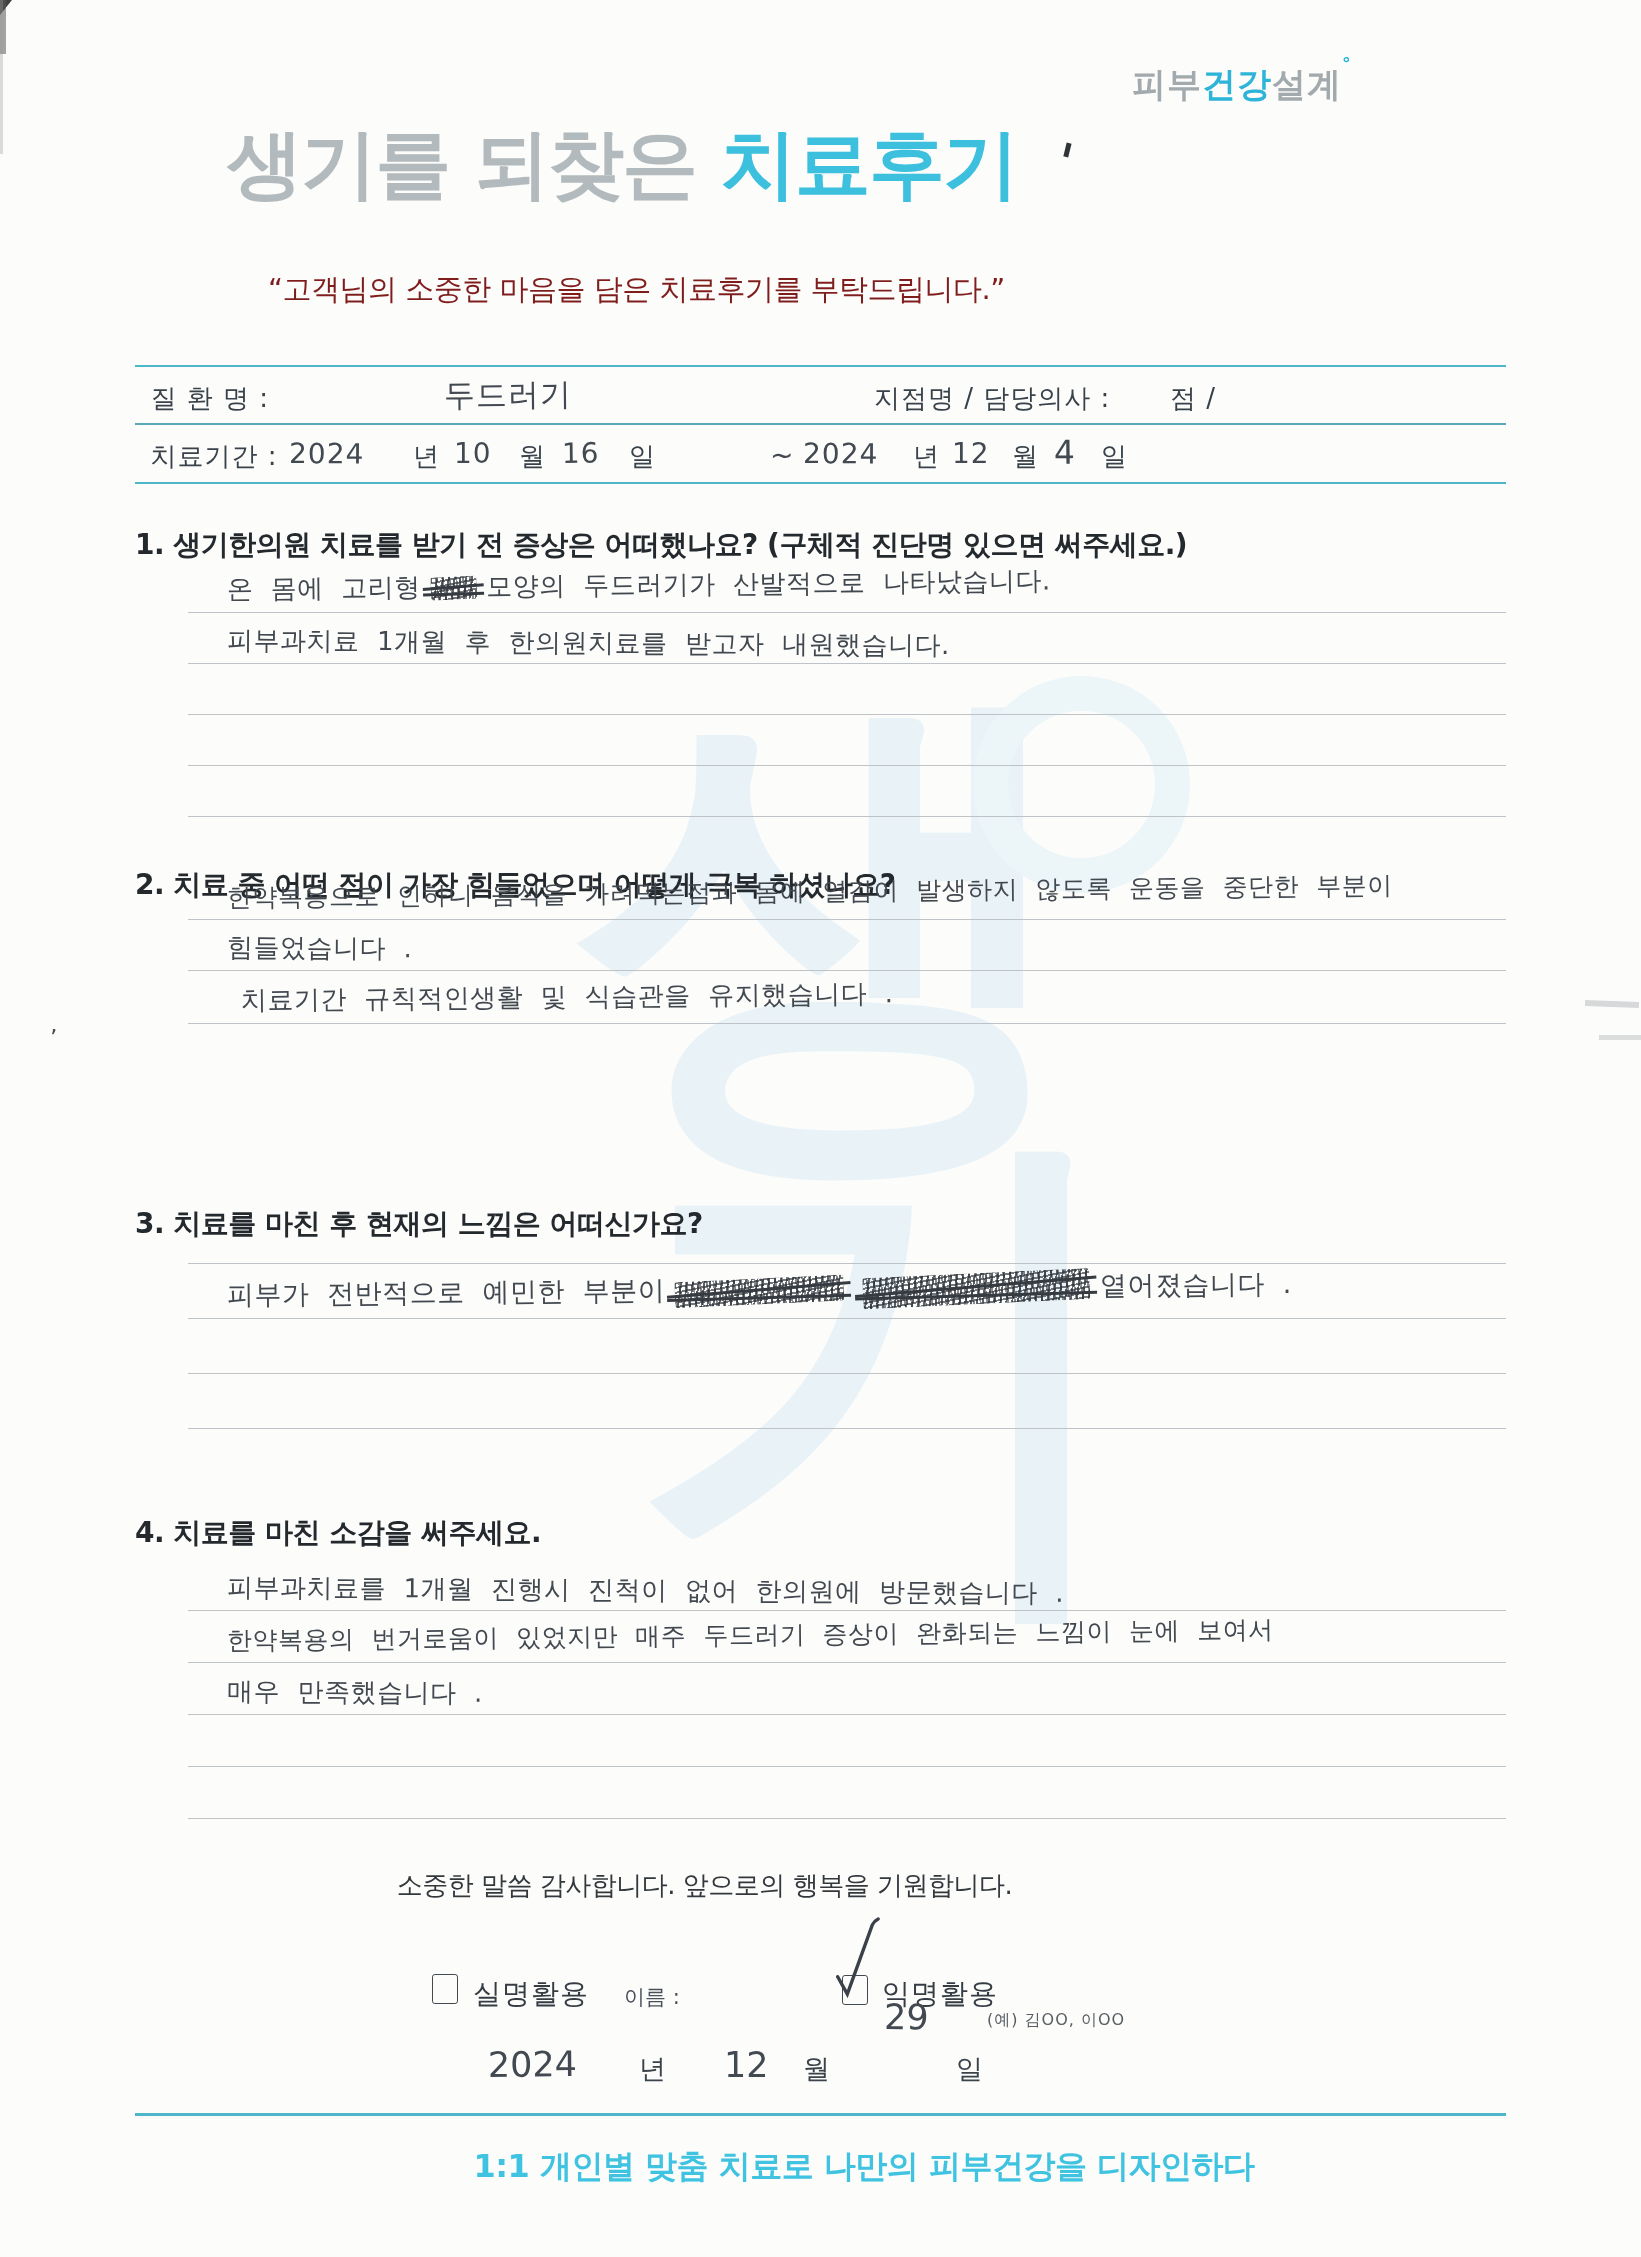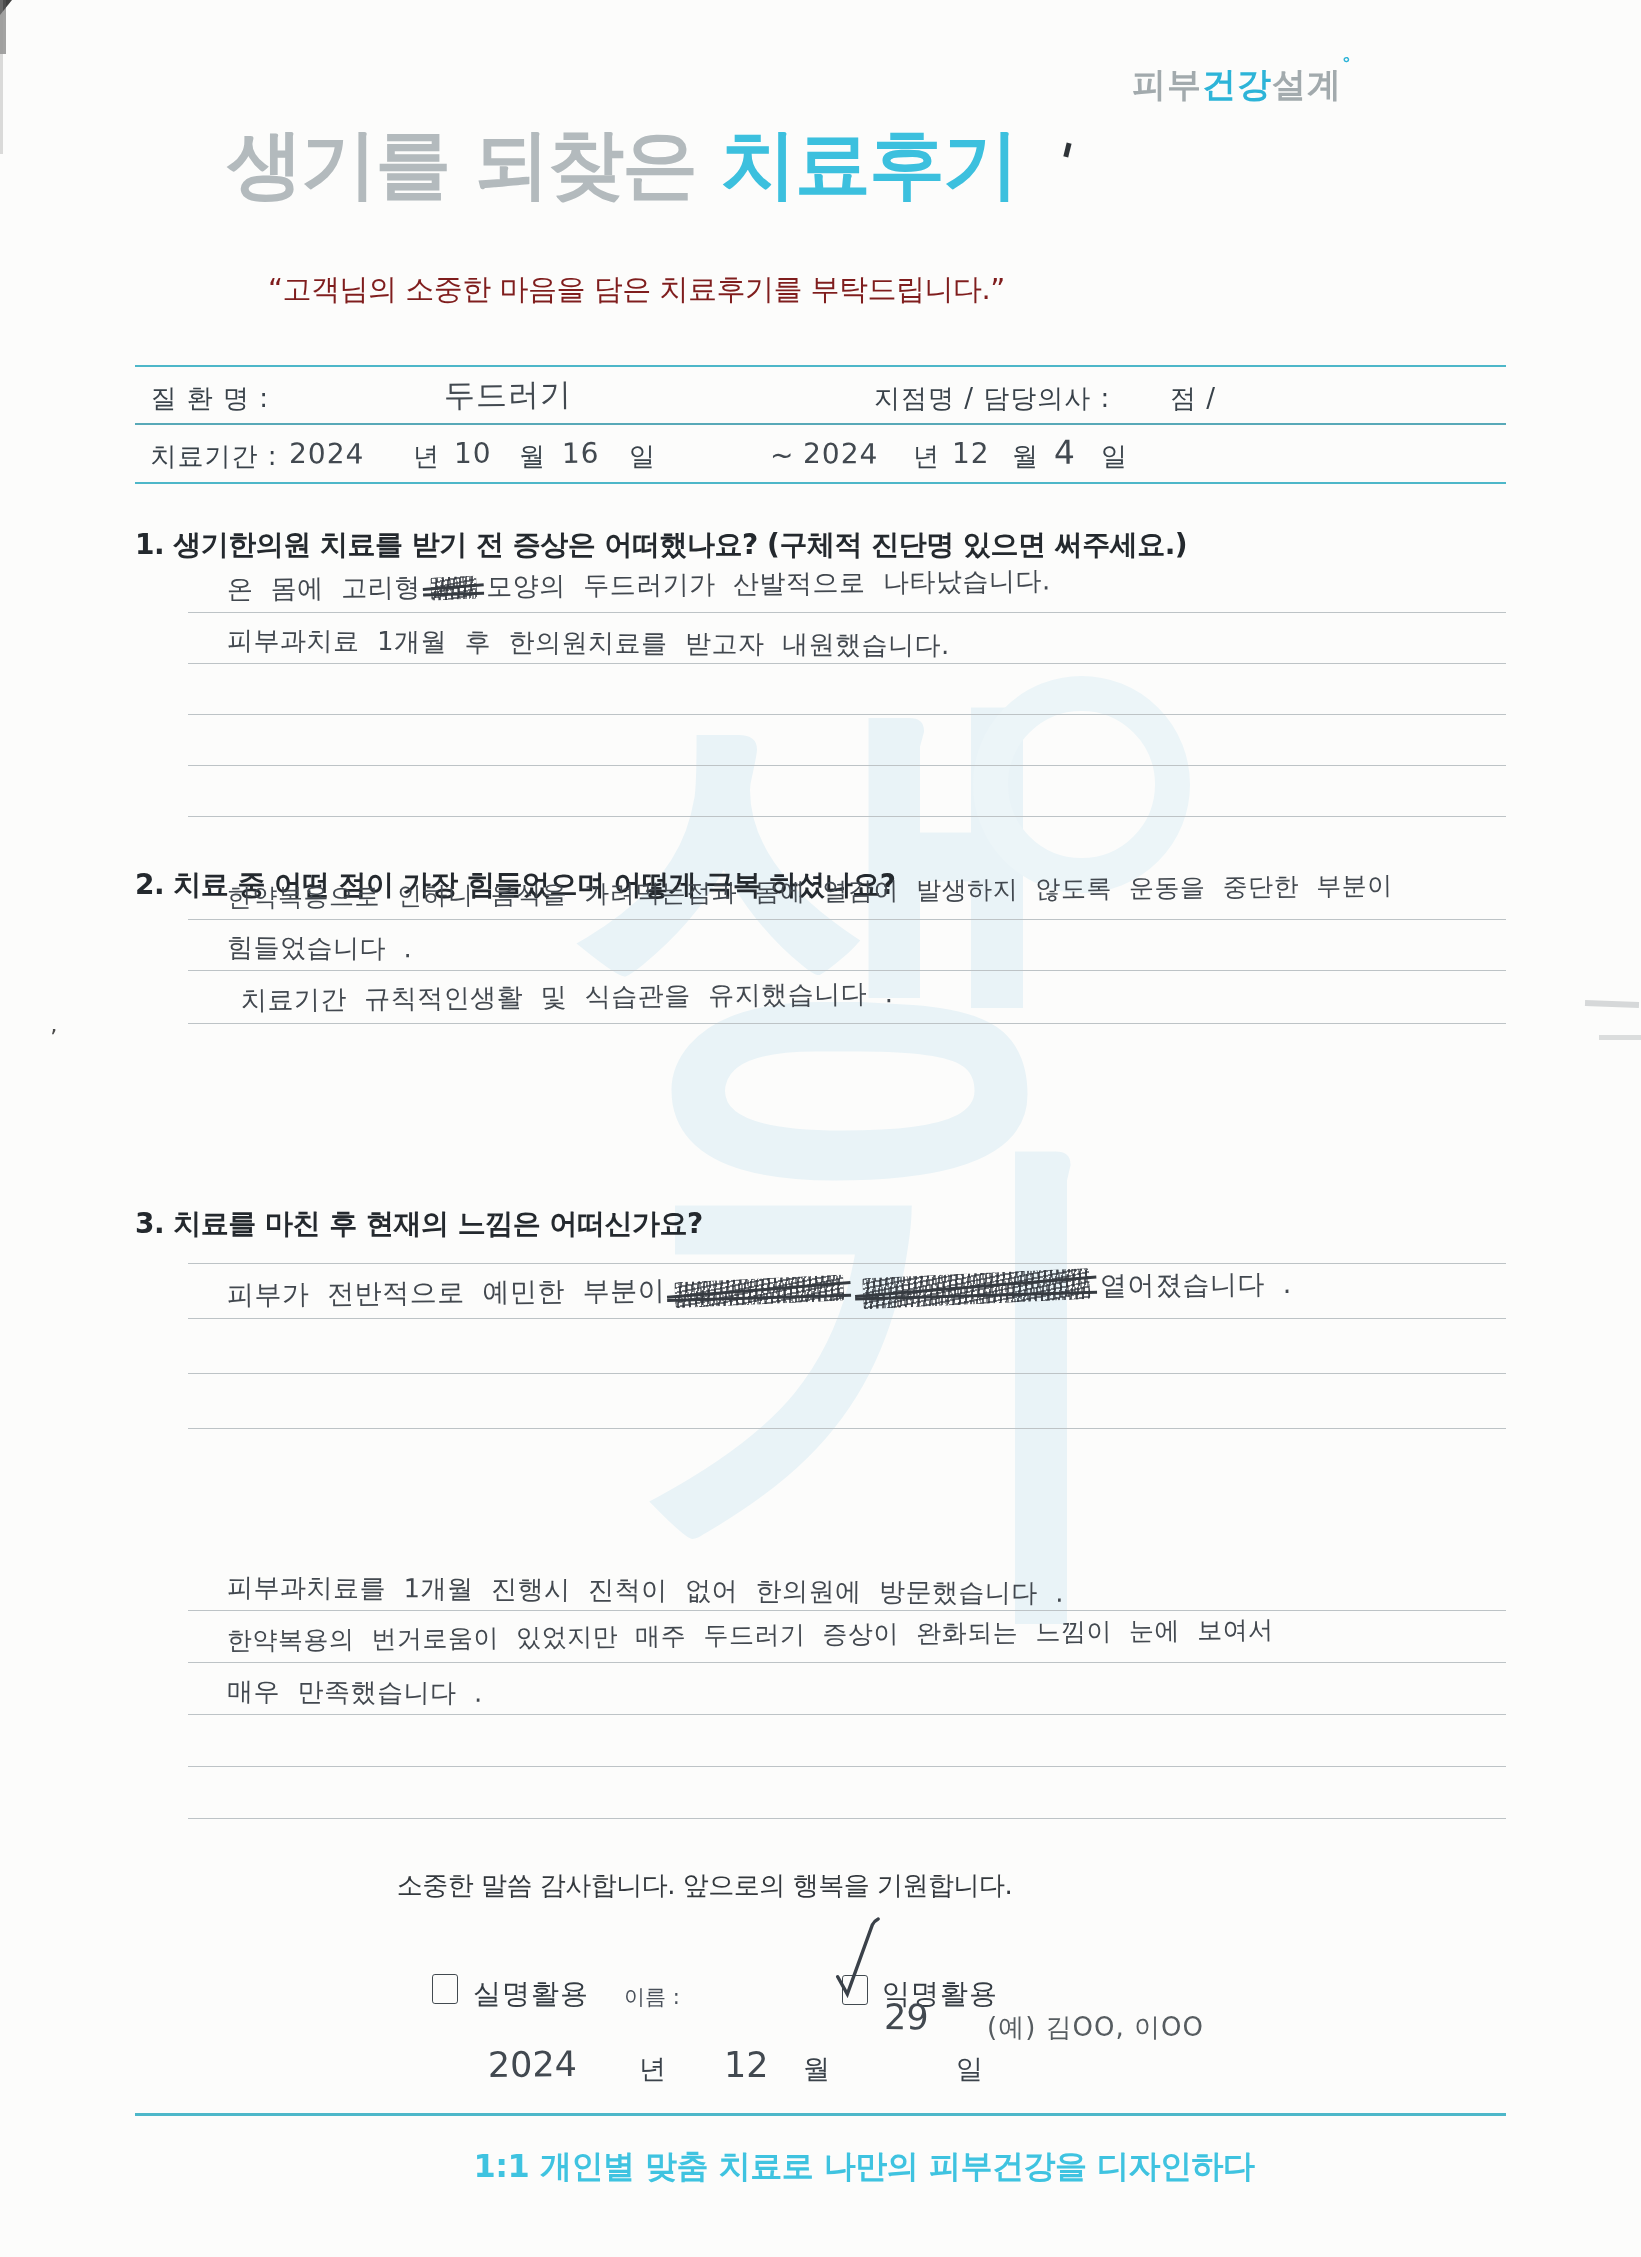--- a/index.html
+++ b/index.html
@@ -67,21 +67,21 @@
   .thanks{position:absolute;left:193px;top:1865px;width:1023px;text-align:center;
     font-size:26px;color:#33383d;line-height:41px;letter-spacing:-0.5px;}
   .checkbox{position:absolute;width:24px;height:28px;border:1.9px solid #424a50;border-radius:2.9px;background:transparent;}
   .cb-real{left:432px;top:1974px;}
   .cb-anon{left:842px;top:1975px;}
   .cb-label{position:absolute;font-size:28px;color:#353c43;letter-spacing:1px;white-space:nowrap;}
   .cb-label-real{left:473px;top:1975px;}
   .cb-label-anon{left:882px;top:1975px;}
   .name-label{position:absolute;left:624px;top:1983px;font-size:21px;color:#49505a;}
   .checkmark{position:absolute;left:828px;top:1917px;}
-  .example-note{position:absolute;left:987px;top:2010px;font-size:26px;color:#565c60;letter-spacing:1px;}
+  .example-note{position:absolute;left:987px;top:2010px;font-size:16px;color:#565c60;letter-spacing:1px;}
   .date-row .hw-date{position:absolute;font-size:35px;color:#424950;}
   .date-row .u{position:absolute;font-size:27px;color:#3a424a;}
   .bottom-line{position:absolute;left:135px;right:135px;top:2113px;height:2.9px;background:#4db7c9;}
   .tagline{position:absolute;left:0;right:0;top:2145px;text-align:center;text-indent:87px;
     font-size:32px;font-weight:bold;color:#3fc3e0;letter-spacing:-0.5px;}
 </style>
 </head>
 <body>
 
 <div id="page">
@@ -160,20 +160,21 @@
   <div class="q-label" style="left:135px;top:1205px">3. 치료를 마친 후 현재의 느낌은 어떠신가요?</div>
   <div class="answers" style="top:1209px">
     <div class="ans-line" style="height:54px"></div>
     <div class="ans-line" style="height:54px">
       <span class="ans-text tilt1" style="font-size:27px"><span>피부가  전반적으로  예민한  부분이</span><span class="scribble scr-md"></span><span class="scribble scr-lg"></span><span>옅어졌습니다 .</span></span>
     </div>
     <div class="ans-line" style="height:54px"></div>
     <div class="ans-line" style="height:54px"></div>
   </div>
 
+  <div class="q-label" style="left:135px;top:1514px">4. 치료를 마친 소감을 써주세요.</div>
   <div class="answers" style="top:1559px">
     <div class="ans-line" style="height:51px">
       <span class="ans-text tilt2">피부과치료를  1개월 진행시  진척이 없어  한의원에  방문했습니다 .</span>
     </div>
     <div class="ans-line" style="height:51px">
       <span class="ans-text tilt1" style="font-size:25px">한약복용의  번거로움이  있었지만  매주  두드러기  증상이  완화되는  느낌이  눈에  보여서</span>
     </div>
     <div class="ans-line" style="height:51px">
       <span class="ans-text tilt2">매우  만족했습니다 .</span>
     </div>

